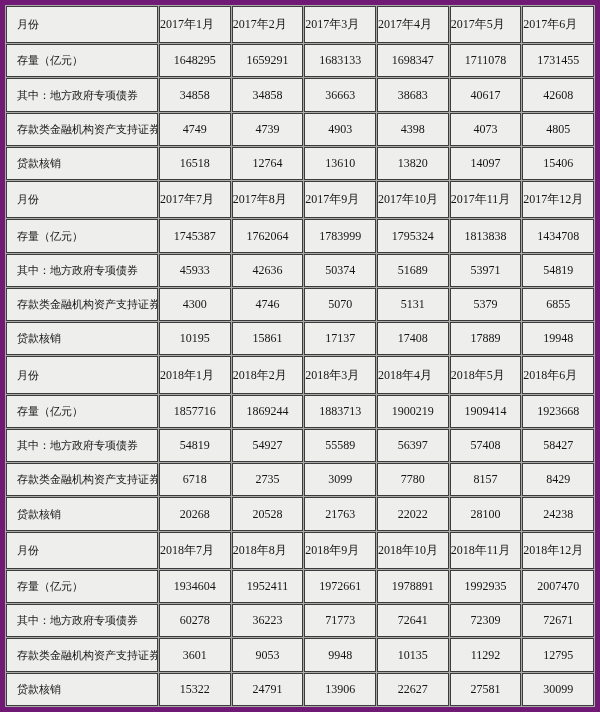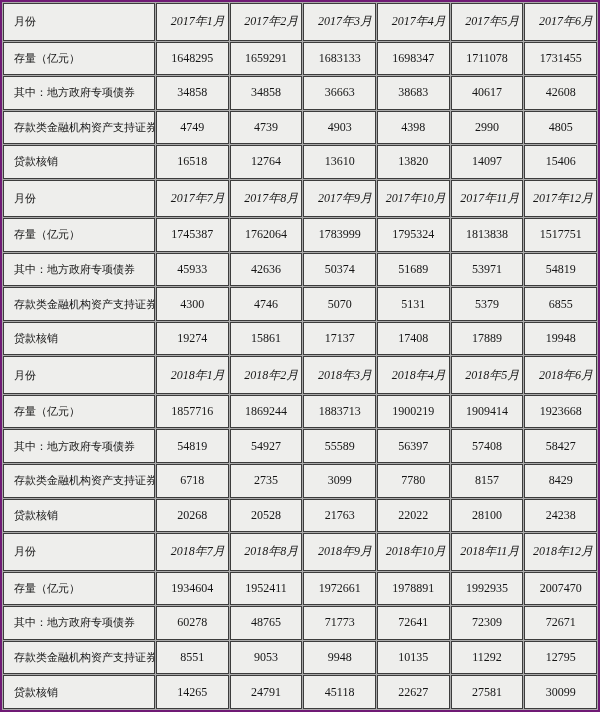--- a/index.html
+++ b/index.html
@@ -13,43 +13,42 @@
     background: #a9a9a9;
     font-family: "Liberation Serif", "DejaVu Serif", serif;
   }
   table.data-table {
     width: 600px;
     height: 712px;
     table-layout: fixed;
     border-collapse: separate;
     border-spacing: 1px;
     background: #aaaaaa;
-    border: 2px solid #701a75;
+    border: 5px solid #701a75;
   }
   col.label-col { width: 152px; }
   td {
     background: #eeeeec;
     border: 1px solid #3c3c3c;
     color: #151515;
     font-size: 12px;
     padding: 0;
     vertical-align: middle;
     overflow: hidden;
   }
   td.label {
     text-align: left;
     padding-left: 10px;
     font-size: 11px;
     white-space: nowrap;
   }
   td.month {
-    text-align: right;
+    text-align: left;
     padding-right: 3px;
     white-space: nowrap;
-    font-style: italic;
   }
   td.value {
     text-align: center;
   }
 </style>
 </head>
 <body>
 
 <table class="data-table">
   <colgroup>
@@ -88,21 +87,21 @@
         <td class="value">38683</td>
         <td class="value">40617</td>
         <td class="value">42608</td>
       </tr>
       <tr>
         <td class="label">存款类金融机构资产支持证券</td>
         <td class="value">4749</td>
         <td class="value">4739</td>
         <td class="value">4903</td>
         <td class="value">4398</td>
-        <td class="value">2990</td>
+        <td class="value">4073</td>
         <td class="value">4805</td>
       </tr>
       <tr>
         <td class="label">贷款核销</td>
         <td class="value">16518</td>
         <td class="value">12764</td>
         <td class="value">13610</td>
         <td class="value">13820</td>
         <td class="value">14097</td>
         <td class="value">15406</td>
@@ -116,21 +115,21 @@
         <td class="month">2017年11月</td>
         <td class="month">2017年12月</td>
       </tr>
       <tr>
         <td class="label">存量（亿元）</td>
         <td class="value">1745387</td>
         <td class="value">1762064</td>
         <td class="value">1783999</td>
         <td class="value">1795324</td>
         <td class="value">1813838</td>
-        <td class="value">1517751</td>
+        <td class="value">1434708</td>
       </tr>
       <tr>
         <td class="label">其中：地方政府专项债券</td>
         <td class="value">45933</td>
         <td class="value">42636</td>
         <td class="value">50374</td>
         <td class="value">51689</td>
         <td class="value">53971</td>
         <td class="value">54819</td>
       </tr>
@@ -138,21 +137,21 @@
         <td class="label">存款类金融机构资产支持证券</td>
         <td class="value">4300</td>
         <td class="value">4746</td>
         <td class="value">5070</td>
         <td class="value">5131</td>
         <td class="value">5379</td>
         <td class="value">6855</td>
       </tr>
       <tr>
         <td class="label">贷款核销</td>
-        <td class="value">19274</td>
+        <td class="value">10195</td>
         <td class="value">15861</td>
         <td class="value">17137</td>
         <td class="value">17408</td>
         <td class="value">17889</td>
         <td class="value">19948</td>
       </tr>
       <tr>
         <td class="label">月份</td>
         <td class="month">2018年1月</td>
         <td class="month">2018年2月</td>
@@ -211,38 +210,38 @@
         <td class="value">1934604</td>
         <td class="value">1952411</td>
         <td class="value">1972661</td>
         <td class="value">1978891</td>
         <td class="value">1992935</td>
         <td class="value">2007470</td>
       </tr>
       <tr>
         <td class="label">其中：地方政府专项债券</td>
         <td class="value">60278</td>
-        <td class="value">48765</td>
+        <td class="value">36223</td>
         <td class="value">71773</td>
         <td class="value">72641</td>
         <td class="value">72309</td>
         <td class="value">72671</td>
       </tr>
       <tr>
         <td class="label">存款类金融机构资产支持证券</td>
-        <td class="value">8551</td>
+        <td class="value">3601</td>
         <td class="value">9053</td>
         <td class="value">9948</td>
         <td class="value">10135</td>
         <td class="value">11292</td>
         <td class="value">12795</td>
       </tr>
       <tr>
         <td class="label">贷款核销</td>
-        <td class="value">14265</td>
+        <td class="value">15322</td>
         <td class="value">24791</td>
-        <td class="value">45118</td>
+        <td class="value">13906</td>
         <td class="value">22627</td>
         <td class="value">27581</td>
         <td class="value">30099</td>
       </tr>
     </tbody>
 </table>
 
 </body></html>

